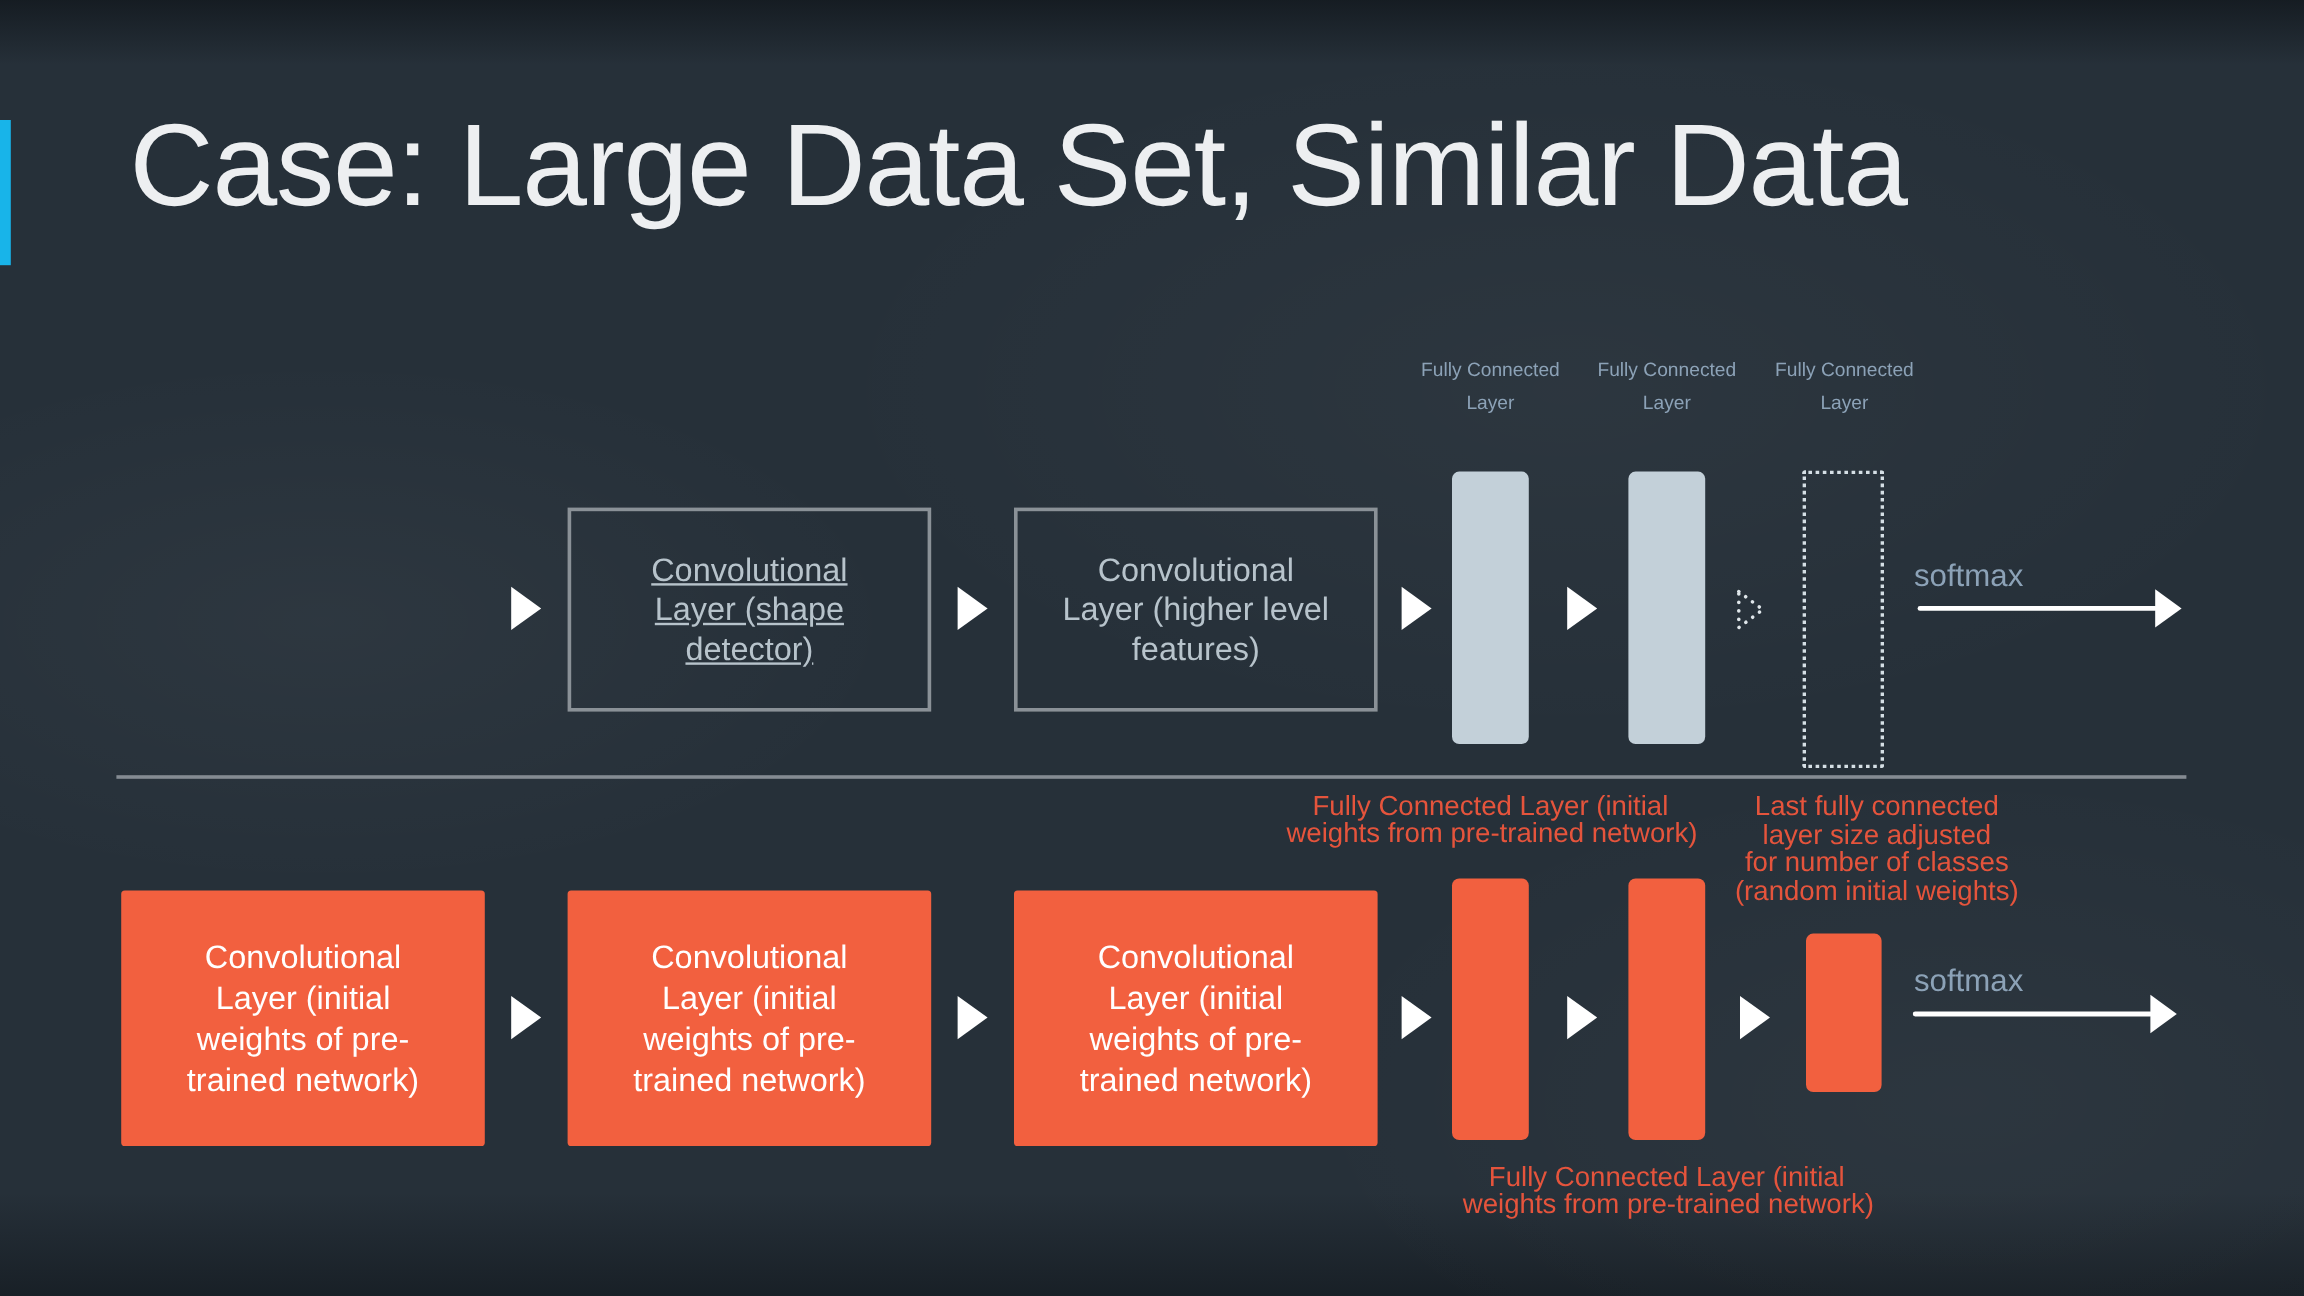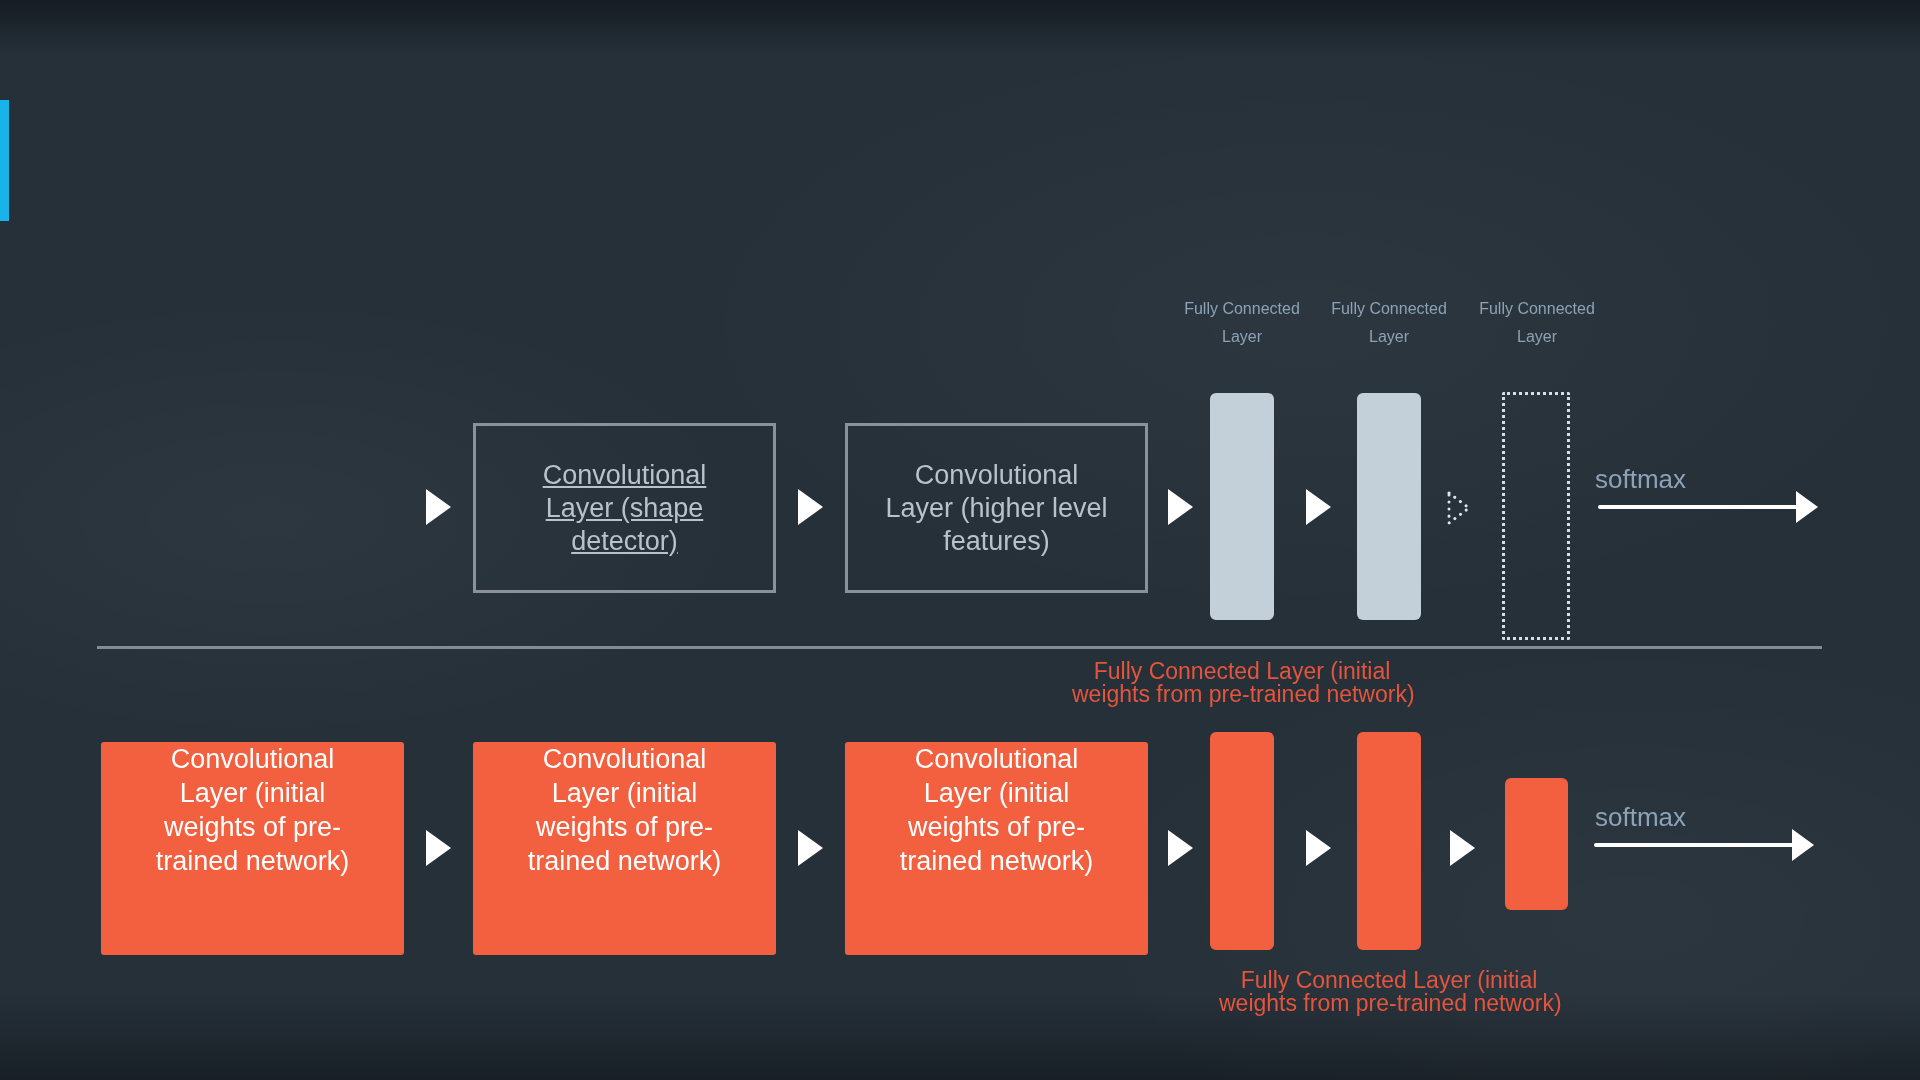--- a/index.html
+++ b/index.html
@@ -19,21 +19,21 @@
   .title{left:108px;top:82px;width:1700px;font-size:97px;font-weight:300;
          letter-spacing:-1px;color:#edeff1;white-space:nowrap;}
   
   .tbox{top:423px;width:297px;height:164px;border:3px solid #8a9197;
         display:flex;align-items:center;justify-content:center;text-align:center;
         color:#b7c3cb;font-size:27px;line-height:33px;}
   .tbox .inner{width:232px;}
   .tbox1{left:101px;} .tbox2{left:473px;text-decoration:underline;} .tbox3{left:845px;}
   
   .bbox{top:742px;width:303px;height:213px;background:#f2603f;border-radius:3px;
-        display:flex;justify-content:center;text-align:center;
+        display:flex;align-items:center;justify-content:center;text-align:center;
         color:#ffffff;font-size:27px;line-height:34px;}
   .bbox .inner{width:196px;}
   .bbox1{left:101px;} .bbox2{left:473px;} .bbox3{left:845px;}
   
   .arrow{width:0;height:0;border-top:18px solid transparent;
          border-bottom:18px solid transparent;border-left:25px solid #ffffff;}
   .arr-t{top:489px;} .arr-b{top:830px;}
   .ax1{left:426px;} .ax2{left:798px;} .ax3{left:1168px;} .ax4{left:1306px;}
   .bx1{left:426px;} .bx2{left:798px;} .bx3{left:1168px;} .bx4{left:1306px;} .bx5{left:1450px;}
   
@@ -67,20 +67,21 @@
   .ann-right{left:1444px;top:660px;width:240px;}
   .ann-right .redline{line-height:23.5px;}
   .ann-bottom{left:1219px;top:969px;width:340px;}
 </style>
 </head>
 <body>
 
 <div id="slide">
 
   <div class="abs accent-bar"></div>
+  <div class="abs title">Case: Large Data Set, Similar Data</div>
 
   <div class="abs arrow arr-t ax1"></div>
   <div class="abs tbox tbox2">
     <div class="inner">Convolutional Layer (shape detector)</div>
   </div>
   <div class="abs arrow arr-t ax2"></div>
   <div class="abs tbox tbox3">
     <div class="inner">Convolutional Layer (higher level features)</div>
   </div>
   <div class="abs arrow arr-t ax3"></div>
@@ -103,20 +104,26 @@
     <div class="line"></div>
     <div class="head"></div>
   </div>
 
   <div class="abs divider"></div>
 
   <div class="abs ann ann-top">
     <div class="redline">Fully Connected Layer (initial</div>
     <div class="redline">weights from pre-trained network)</div>
   </div>
+  <div class="abs ann ann-right">
+    <div class="redline">Last fully connected</div>
+    <div class="redline">layer size adjusted</div>
+    <div class="redline">for number of classes</div>
+    <div class="redline">(random initial weights)</div>
+  </div>
   <div class="abs ann ann-bottom">
     <div class="redline">Fully Connected Layer (initial</div>
     <div class="redline">weights from pre-trained network)</div>
   </div>
 
   <div class="abs bbox bbox1">
     <div class="inner">Convolutional Layer (initial weights of pre-trained network)</div>
   </div>
   <div class="abs arrow arr-b bx1"></div>
   <div class="abs bbox bbox2">

